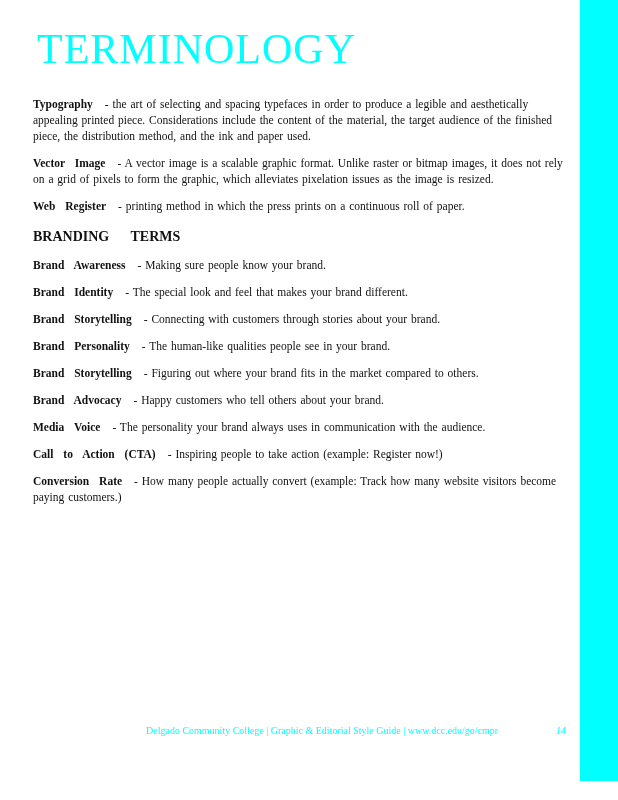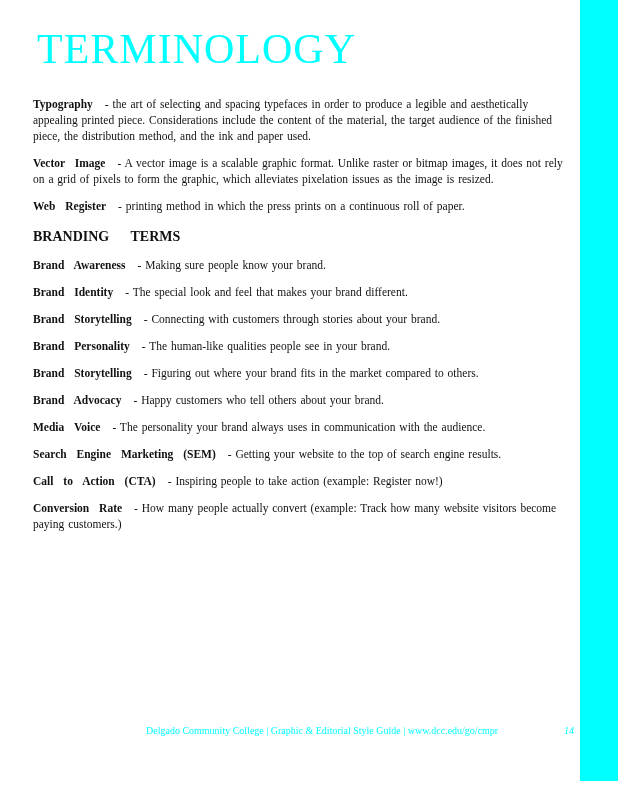--- a/index.html
+++ b/index.html
@@ -62,21 +62,21 @@
     top: 725px;
     left: 146px;
     width: 434px;
     display: flex;
     justify-content: space-between;
     align-items: baseline;
     font-size: 10px;
     line-height: 12px;
     color: var(--accent);
   }
-  .footer .page-number { margin-right: 6px; font-style: italic; }
+  .footer .page-number { margin-right: 14px; font-style: italic; }
 </style>
 </head>
 <body>
 
 <div class="page">
 
   <div class="right-bar"></div>
 
   <div class="content">
     <h1 class="title">TERMINOLOGY</h1>
@@ -100,21 +100,20 @@
 
       <p class="entry"><span class="term">Brand Personality</span><span>- The human-like qualities people see in your brand.</span></p>
 
       <p class="entry"><span class="term">Brand Storytelling</span><span>- Figuring out where your brand fits in the market compared to others.</span></p>
 
       <p class="entry"><span class="term">Brand Advocacy</span><span>- Happy customers who tell others about your brand.</span></p>
 
       <p class="entry"><span class="term">Media Voice</span><span>- The personality your brand always uses in communication with the audience.</span></p>
 
 
-      <p class="entry"><span class="term">Search Engine Marketing (SEM)</span><span>- Getting your website to the top of search engine results.</span></p>
 
 
       <p class="entry"><span class="term">Call to Action (CTA)</span><span>- Inspiring people to take action (example: Register now!)</span></p>
 
       <p class="entry"><span class="term">Conversion Rate</span><span>- How many people actually convert (example: Track how many website visitors become paying customers.)</span></p>
 
     </div>
   </div>
 
   <div class="footer">

